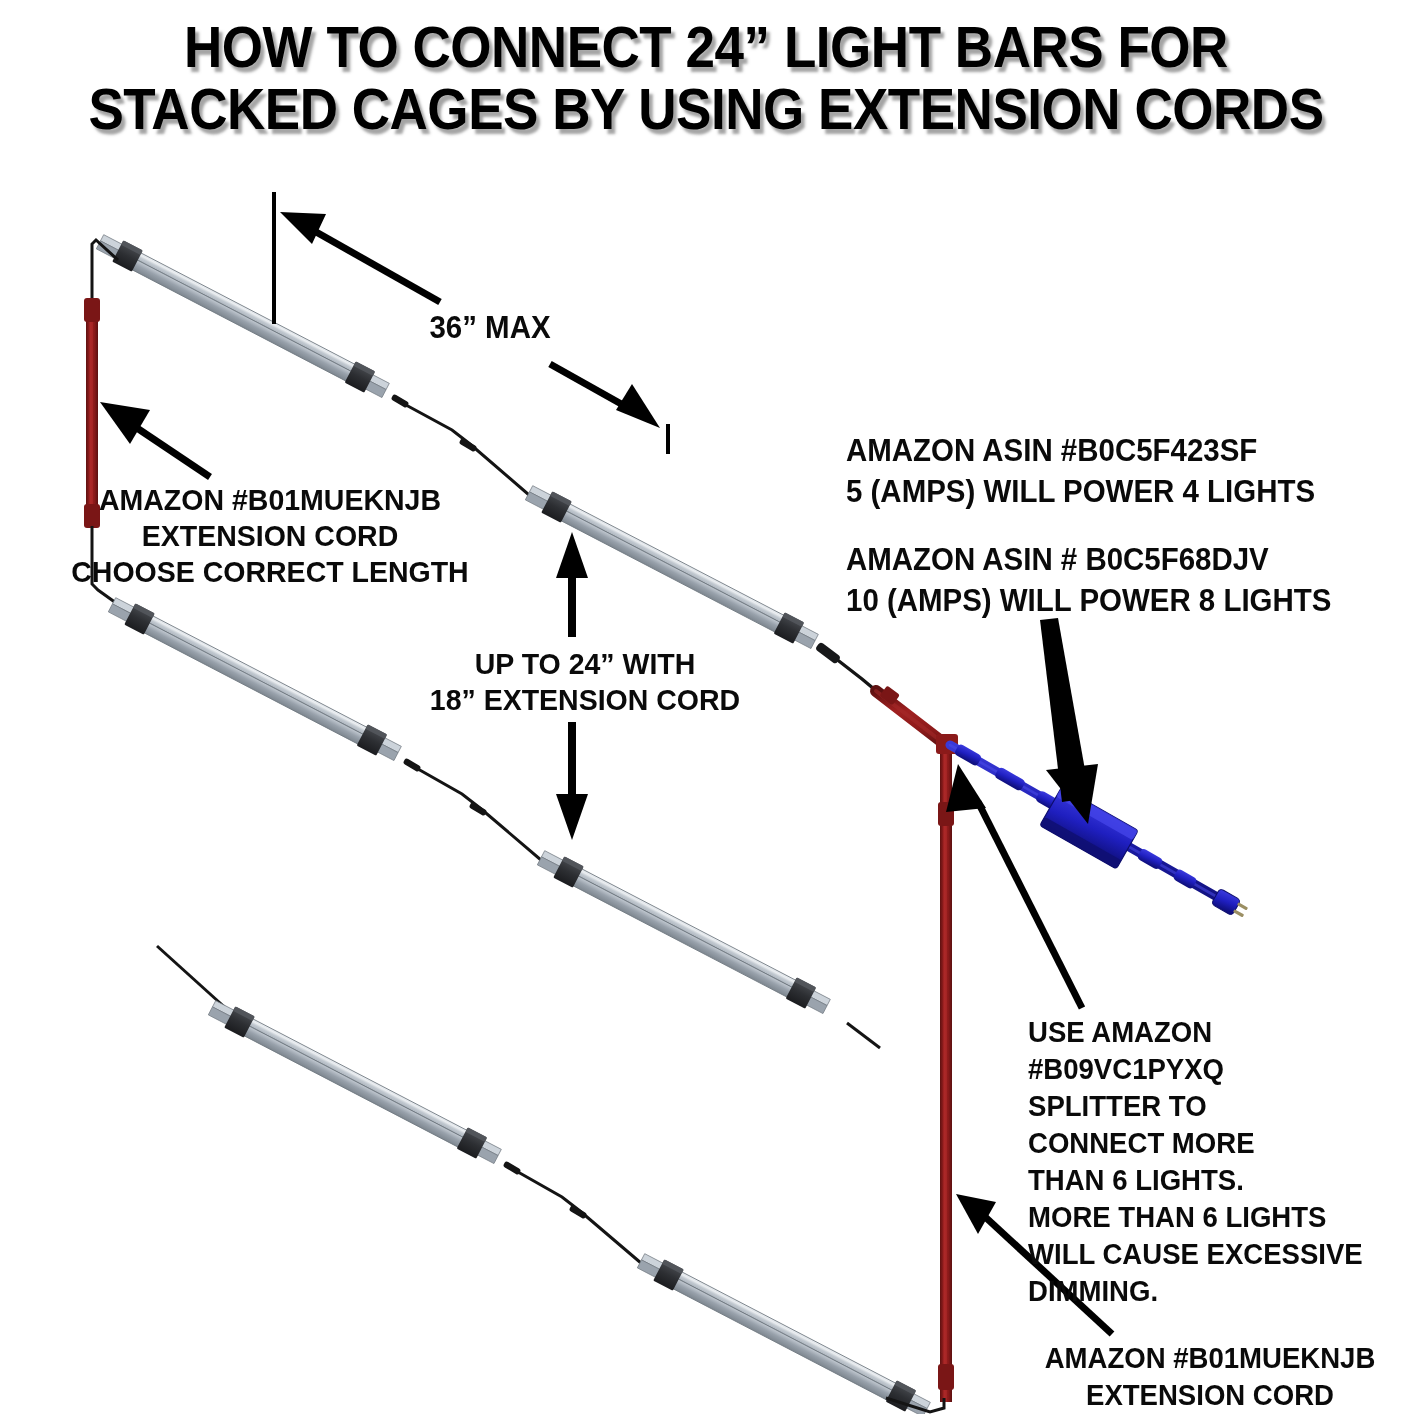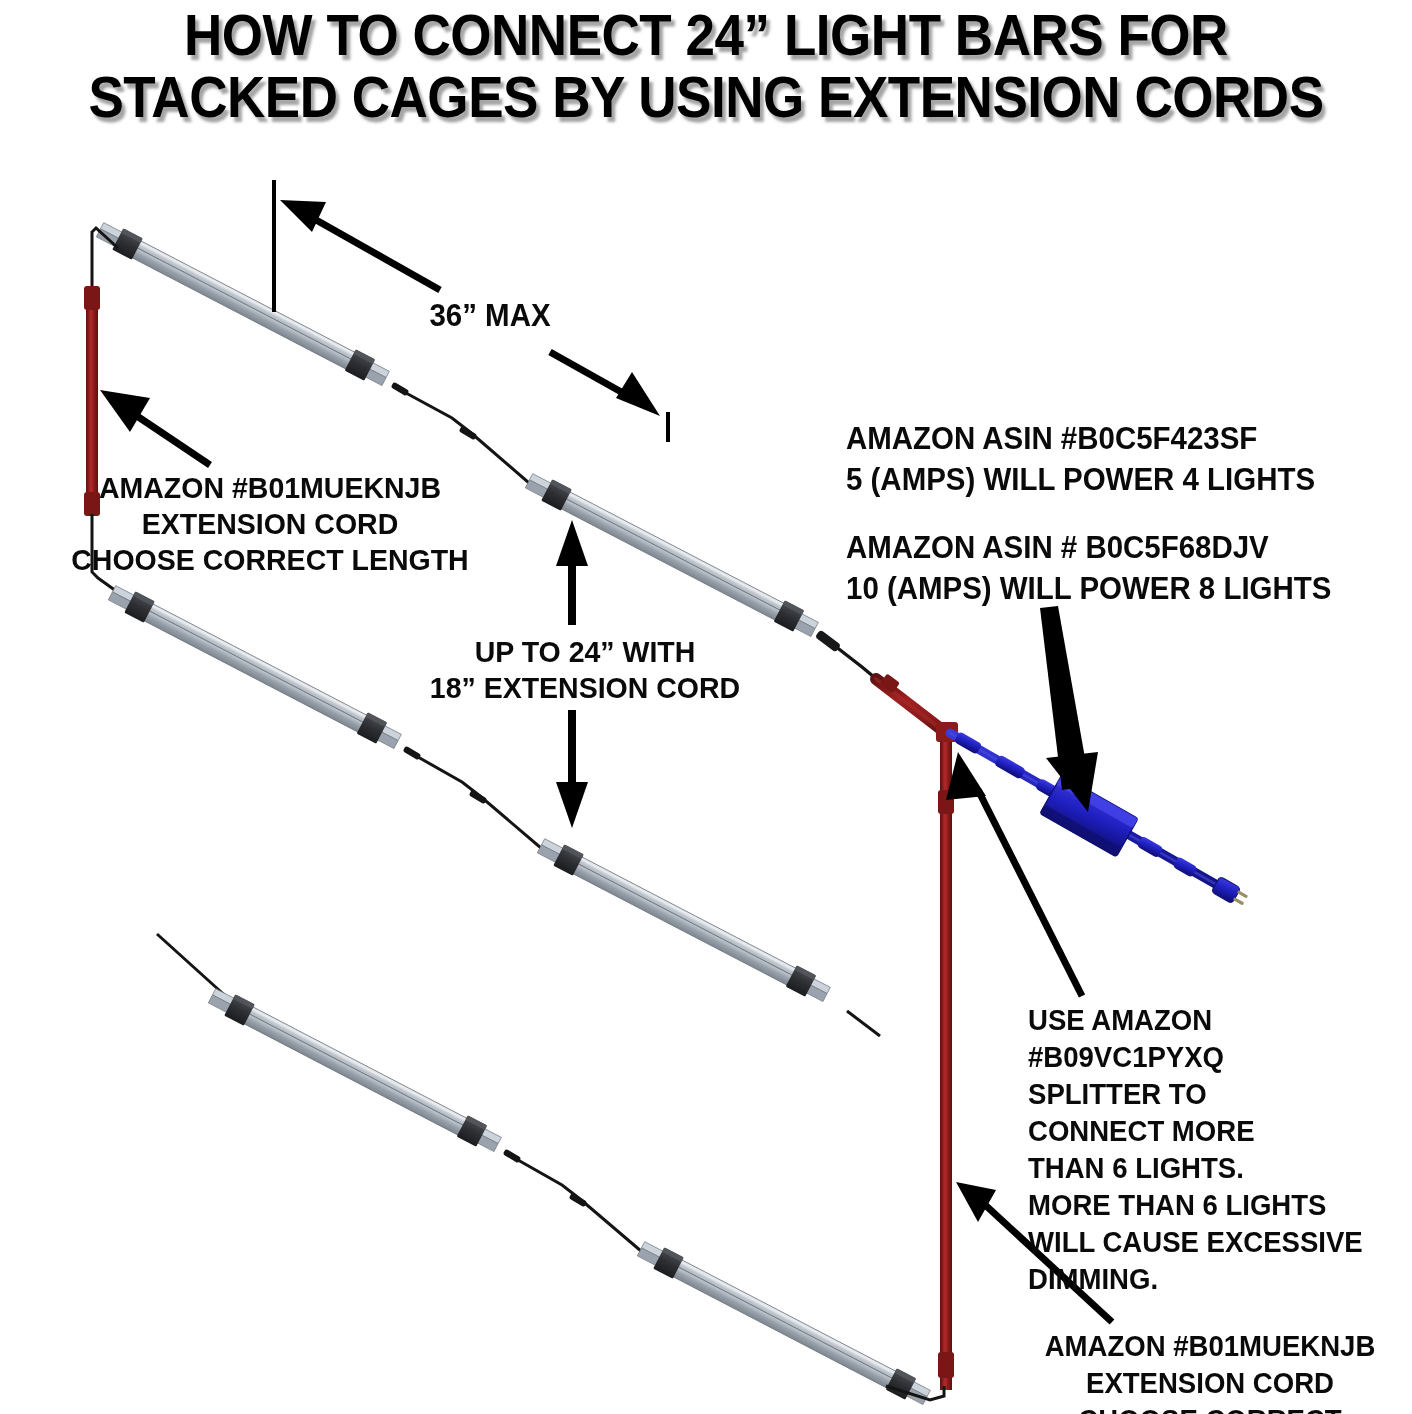--- a/index.html
+++ b/index.html
@@ -1,19 +1,19 @@
 <!DOCTYPE html>
 <html><head>
 <meta charset="utf-8">
 <style>
   html,body{margin:0;padding:0;background:#ffffff;}
   body{width:1412px;height:1414px;position:relative;overflow:hidden;
        font-family:"Liberation Sans", sans-serif;}
 
-  #stage{position:absolute;left:0;top:0;width:1412px;height:1232px;}
+  #stage{position:absolute;left:0;top:12px;width:1412px;height:1232px;}
 
   
   .title{
     position:absolute;left:0;top:4px;width:1412px;
     text-align:center;
     font-family:"Liberation Sans", sans-serif;
     font-weight:bold;
     font-size:57px;
     line-height:62px;
     letter-spacing:-0.5px;

